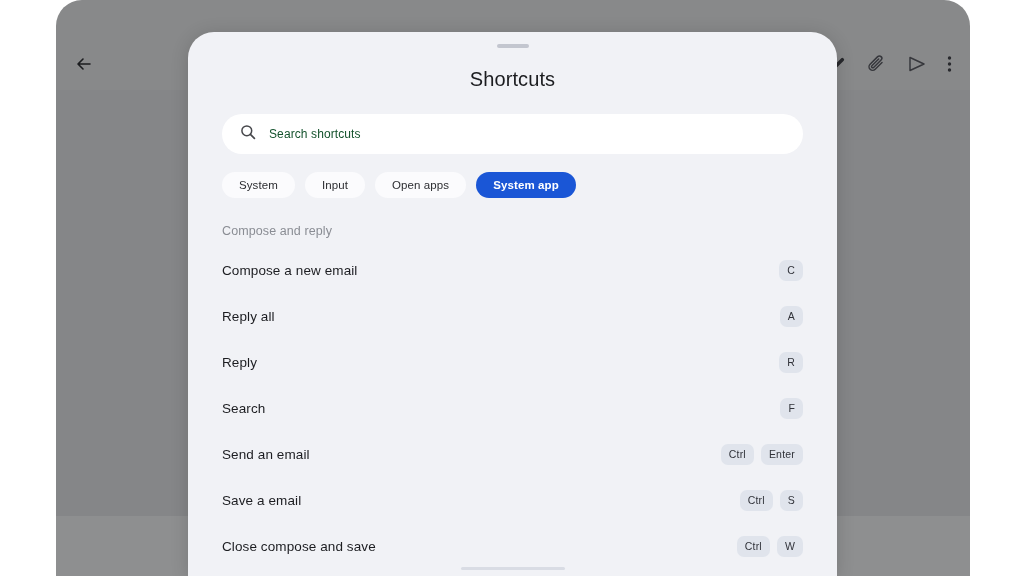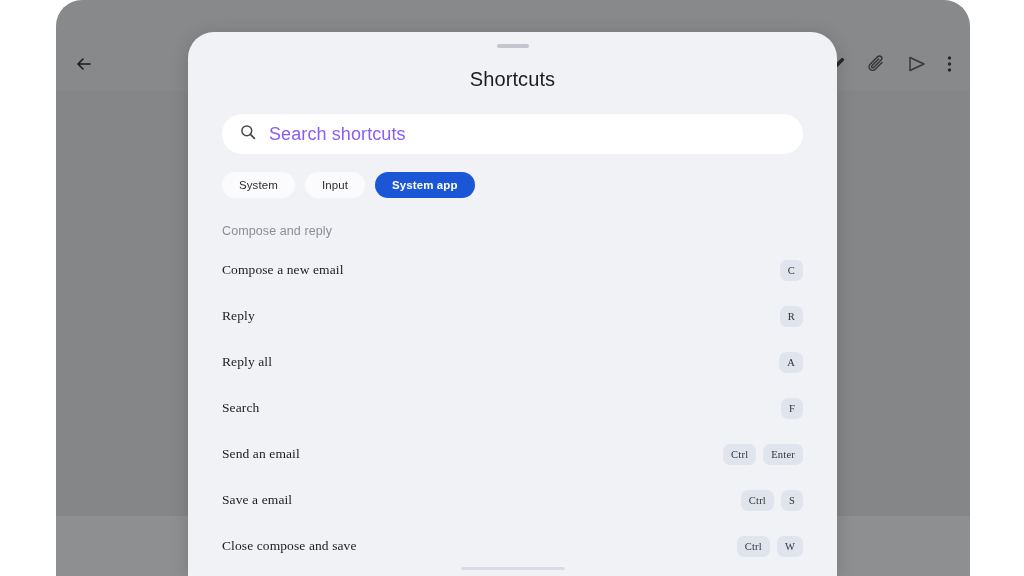--- a/index.html
+++ b/index.html
@@ -135,22 +135,22 @@
     height: 40px;
     background: #ffffff;
     border-radius: 21px;
     display: flex;
     align-items: center;
     padding: 0 18px;
     box-sizing: border-box;
   }
   .search-icon { display: block; margin-right: 13px; flex: 0 0 auto; }
   .search-placeholder {
-    font-size: 18px;
-    color: #8b5cf6;
+    font-size: 12px;
+    color: #14532d;
     letter-spacing: 0.1px;
   }
 
   
   .chips {
     display: flex;
     gap: 10px;
     margin: 18px 0 0 34px;
   }
   .chip {
@@ -175,21 +175,20 @@
   
   .section-header {
     margin: 26px 16px 0 34px;
     font-size: 12.5px;
     color: #8a8d94;
     letter-spacing: 0.1px;
   }
 
   .rows {
     margin-top: 9px;
-    font-family: Liberation Serif, serif;
   }
   .row {
     height: 46px;
     display: flex;
     align-items: center;
     justify-content: space-between;
     padding: 0 34px;
     box-sizing: border-box;
   }
   .row-label {
@@ -285,45 +284,46 @@
             <circle cx="6.8" cy="6.8" r="4.9" fill="none" stroke="#47484c" stroke-width="1.5"></circle>
             <path d="M10.4 10.4 L14.4 14.4" stroke="#47484c" stroke-width="1.7" stroke-linecap="round"></path>
           </svg>
         </span>
         <span class="search-placeholder">Search shortcuts</span>
       </div>
 
       <div class="chips">
         <div class="chip">System</div>
         <div class="chip">Input</div>
+        <div class="chip">Open apps</div>
         <div class="chip selected">System app</div>
       </div>
 
       <div class="section-header">Compose and reply</div>
 
       <div class="rows">
 
         <div class="row">
           <span class="row-label">Compose a new email</span>
           <span class="row-keys">
             <span class="key">C</span>
           </span>
         </div>
 
         <div class="row">
+          <span class="row-label">Reply all</span>
+          <span class="row-keys">
+            <span class="key">A</span>
+          </span>
+        </div>
+
+        <div class="row">
           <span class="row-label">Reply</span>
           <span class="row-keys">
             <span class="key">R</span>
-          </span>
-        </div>
-
-        <div class="row">
-          <span class="row-label">Reply all</span>
-          <span class="row-keys">
-            <span class="key">A</span>
           </span>
         </div>
 
         <div class="row">
           <span class="row-label">Search</span>
           <span class="row-keys">
             <span class="key">F</span>
           </span>
         </div>
 

